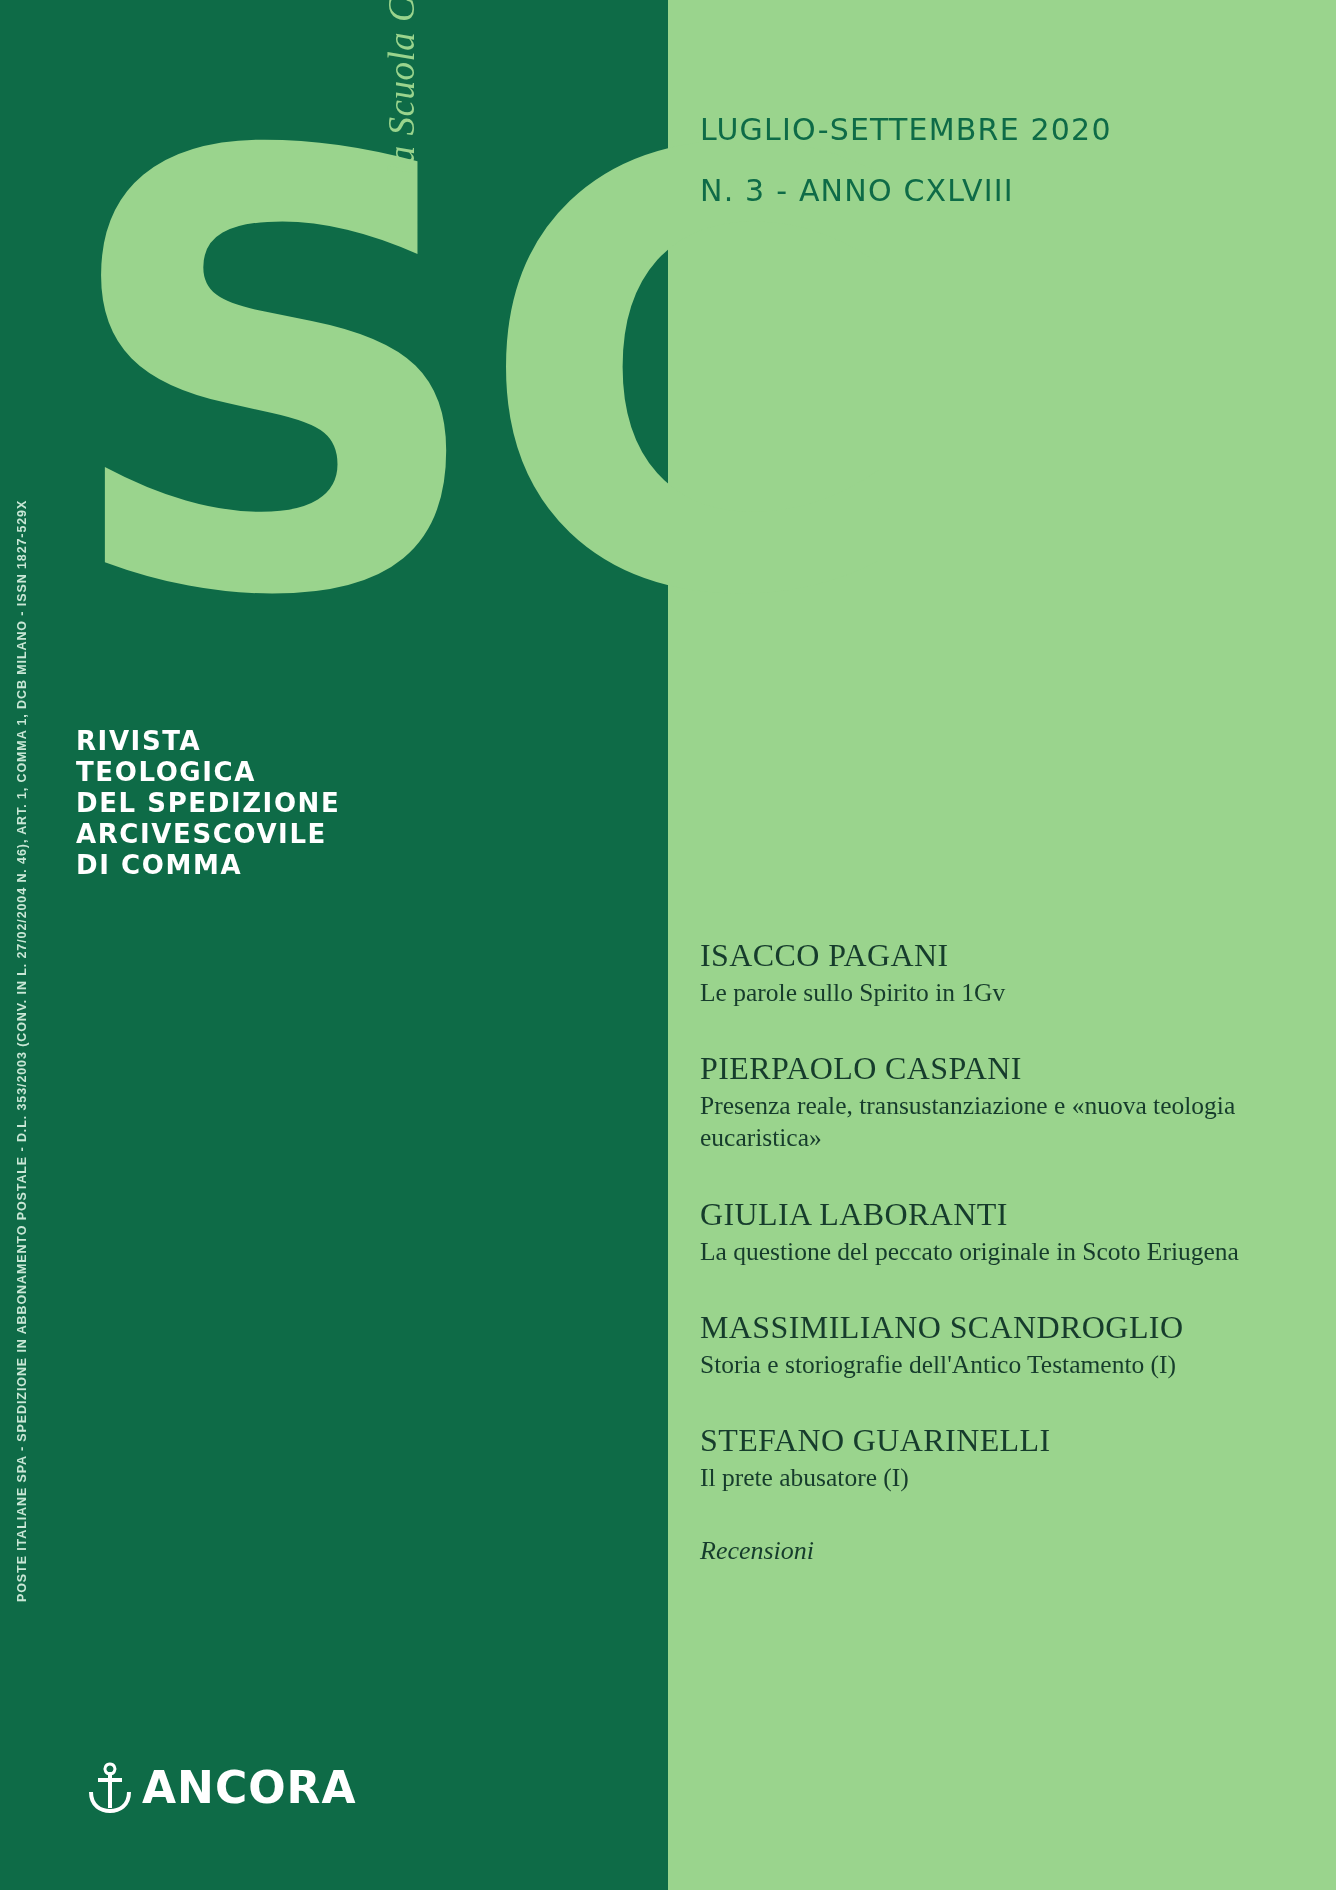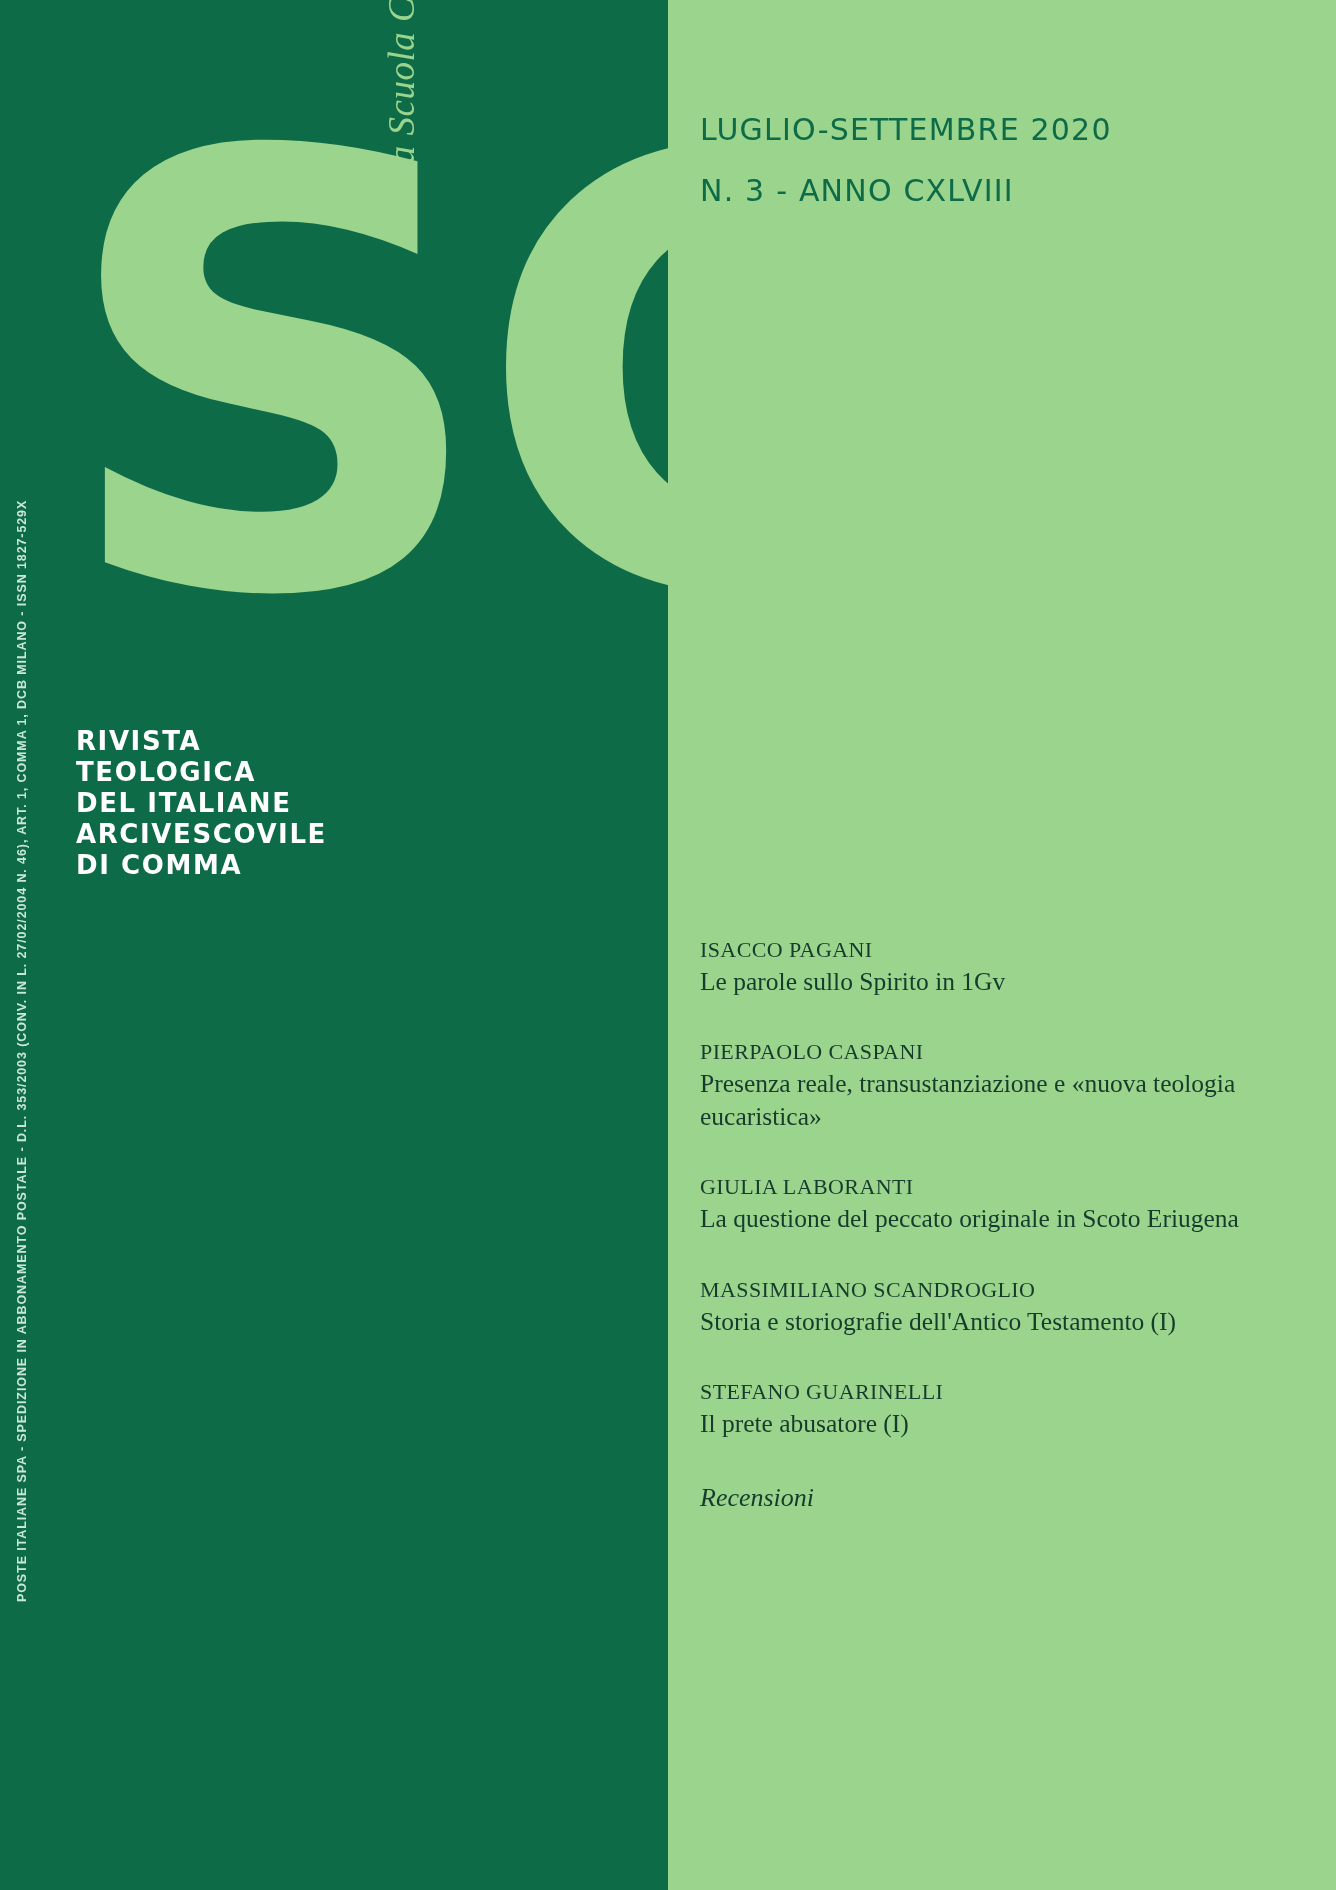--- a/index.html
+++ b/index.html
@@ -134,21 +134,21 @@
     left: 700px;
     top: 938px;
     width: 560px;
     color: #163c2c;
     font-family: "Liberation Serif", serif;
   }
   .toc-entry {
     margin-bottom: 42px;
   }
   .toc-author {
-    font-size: 22px;
+    font-size: 32px;
     letter-spacing: 0.4px;
     line-height: 1.08;
     white-space: nowrap;
   }
   .toc-title {
     font-size: 25.5px;
     line-height: 1.28;
     margin-top: 4px;
   }
   .toc-reviews {
@@ -170,25 +170,36 @@
   <div class="postal-strip">POSTE ITALIANE SPA - SPEDIZIONE IN ABBONAMENTO POSTALE - D.L. 353/2003 (CONV. IN L. 27/02/2004 N. 46), ART. 1, COMMA 1, DCB MILANO - ISSN 1827-529X</div>
 
   <div class="sc-logo">
     <span class="sc-text">SC</span>
   </div>
   <div class="sc-sub">la Scuola Cattolica</div>
 
   <div class="masthead">
     <div>RIVISTA</div>
     <div>TEOLOGICA</div>
-    <div>DEL ITALIANE</div>
+    <div>DEL SPEDIZIONE</div>
     <div>ARCIVESCOVILE</div>
     <div>DI COMMA</div>
   </div>
 
+  <div class="publisher">
+    <span>
+      <svg width="52" height="54" viewBox="0 0 52 54" aria-hidden="true">
+        <path d="M26 4 a5 5 0 1 1 -0.1 0 Z" fill="none" stroke="#ffffff" stroke-width="3"></path>
+        <path d="M26 12 L26 48" stroke="#ffffff" stroke-width="4" fill="none"></path>
+        <path d="M14 20 L38 20" stroke="#ffffff" stroke-width="4" fill="none"></path>
+        <path d="M7 32 C7 46, 17 51, 26 51 C35 51, 45 46, 45 32" stroke="#ffffff" stroke-width="4" fill="none"></path>
+      </svg>
+    </span>
+    <span class="publisher-name">ANCORA</span>
+  </div>
 
   <div class="issue-block">
     <div class="issue-date sc-caps">Luglio-Settembre 2020</div>
     <div class="issue-number sc-caps">n. 3 - anno CXLVIII</div>
   </div>
 
   <div class="toc">
 
     <div class="toc-entry">
       <div class="toc-author sc-caps">Isacco Pagani</div>

